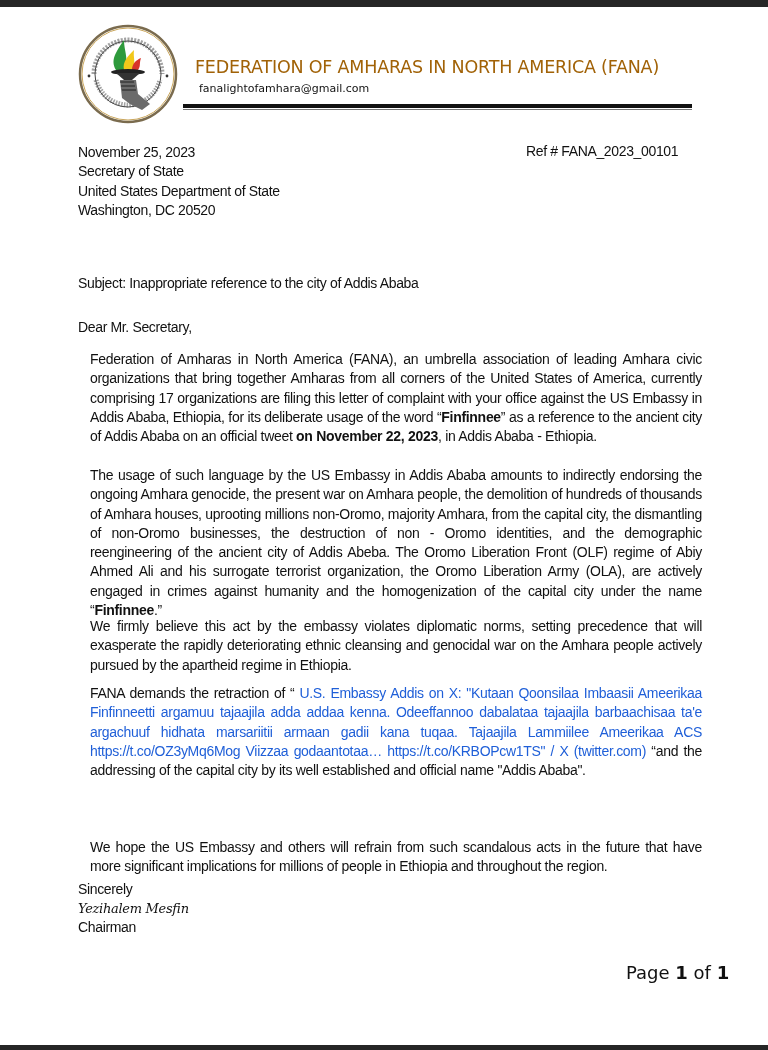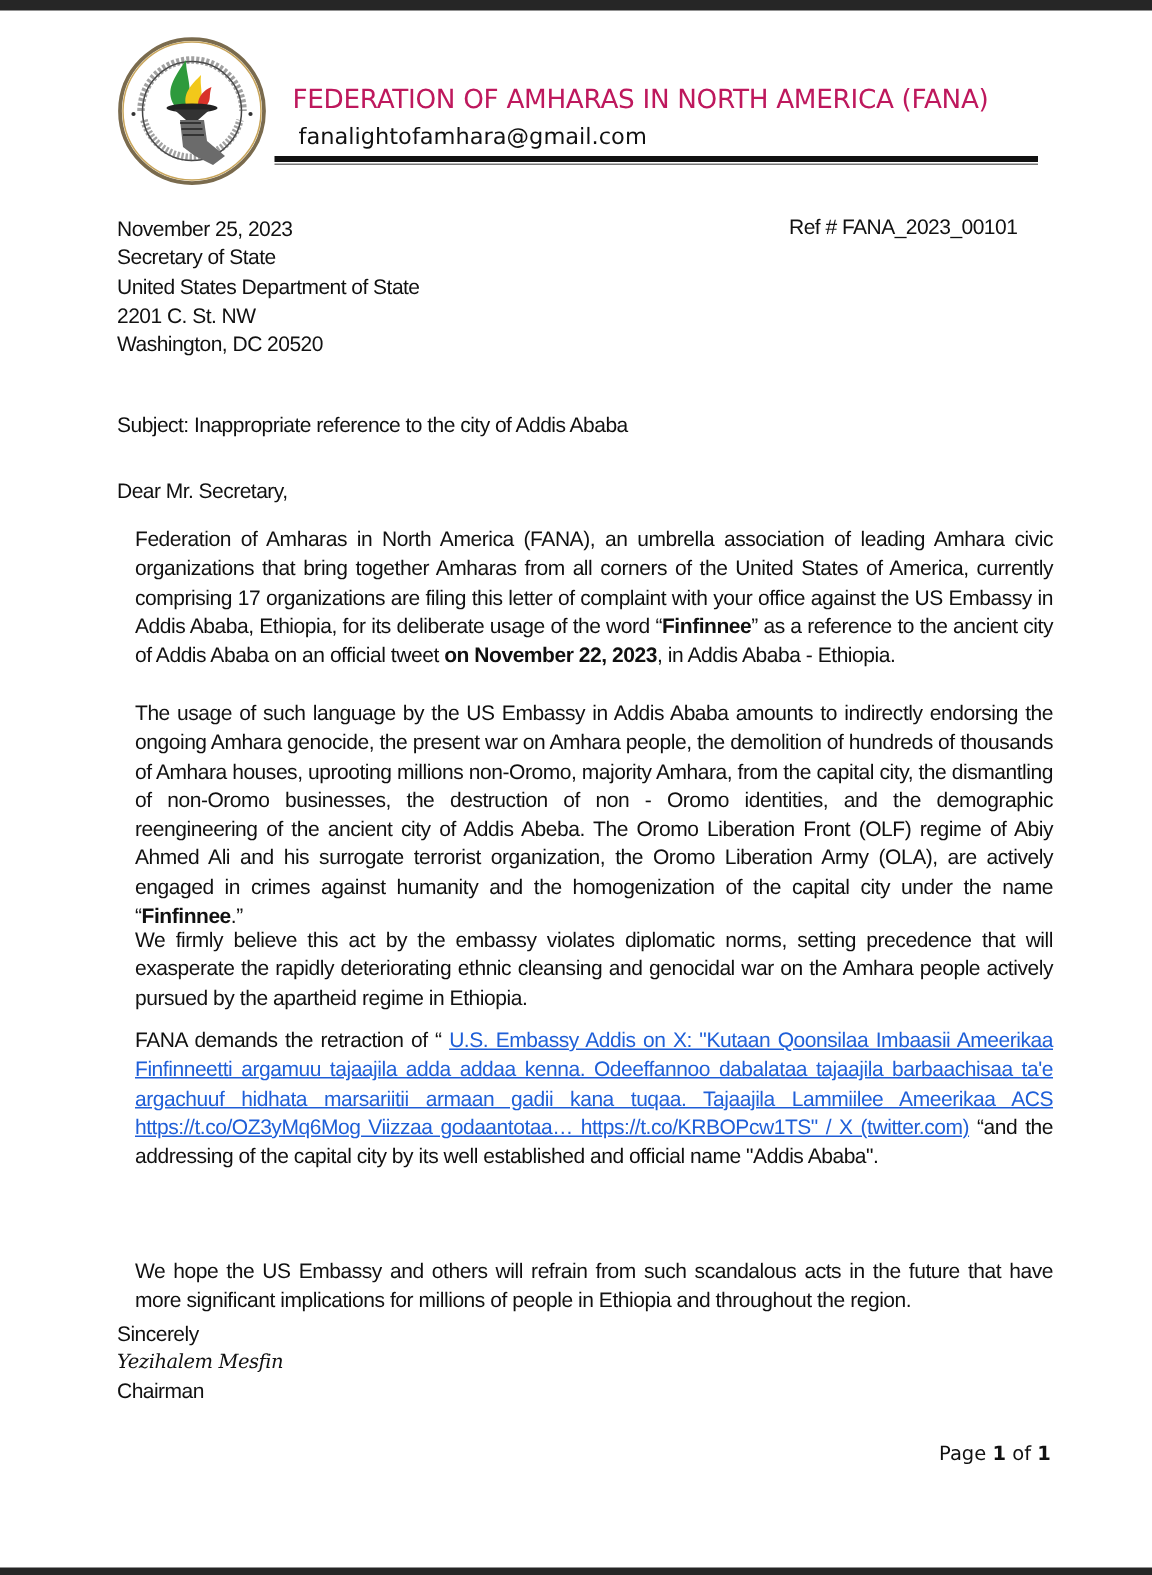--- a/index.html
+++ b/index.html
@@ -8,44 +8,44 @@
     background: #ffffff; color: #111111;
     font-family: "Liberation Sans", sans-serif;
   }
   .topbar { position: absolute; left: 0; top: 0; width: 768px; height: 7px; background: #262626; }
   .bottombar { position: absolute; left: 0; bottom: 0; width: 768px; height: 5px; background: #262626; }
 
   .logo { position: absolute; left: 78px; top: 24px; width: 100px; height: 100px; }
 
   .org-title {
     position: absolute; left: 195px; top: 57px;
-    font-family: "DejaVu Sans", sans-serif; font-size: 17.5px; letter-spacing: -0.2px; color: #be185d;
+    font-family: "DejaVu Sans", sans-serif; font-size: 17.5px; letter-spacing: -0.2px; color: #a16207;
     white-space: nowrap;
   }
   .org-email {
     position: absolute; left: 199px; top: 82px;
-    font-family: "DejaVu Sans", sans-serif; font-size: 15px; color: #111; white-space: nowrap;
+    font-family: "DejaVu Sans", sans-serif; font-size: 11px; color: #111; white-space: nowrap;
   }
   .rule-thick { position: absolute; left: 183px; top: 104px; width: 509px; height: 4px; background: #111; }
   .rule-thin { position: absolute; left: 183px; top: 109px; width: 509px; height: 1px; background: #777; }
 
   .text { position: absolute; left: 78px; width: 612px; font-size: 14px; line-height: 19.3px; color: #111; }
   .line { display: block; white-space: nowrap; letter-spacing: -0.35px; }
   .justify { text-align: justify; text-align-last: left; letter-spacing: -0.3px; margin-left: 12px; }
   .ref { position: absolute; left: 526px; top: 143px; font-size: 14px; letter-spacing: -0.35px; white-space: nowrap; }
   b { font-weight: bold; }
-  a.link { color: #1f5fd8; text-decoration: underline; }
+  a.link { color: #1f5fd8; }
 
   .signature {
     display: block; font-family: "DejaVu Serif", serif; font-style: italic; font-weight: normal;
     font-size: 13px; letter-spacing: -0.3px; height: 19px; line-height: 19px;
   }
   .page-num {
     position: absolute; left: 626px; top: 962px;
-    font-family: "DejaVu Sans", sans-serif; font-size: 13px; white-space: nowrap; color: #111;
+    font-family: "DejaVu Sans", sans-serif; font-size: 18px; white-space: nowrap; color: #111;
   }
 </style>
 </head>
 <body>
 
 <div class="topbar"></div>
 
 <svg class="logo" viewBox="0 0 100 100">
   <circle cx="50" cy="50" r="48" fill="#fff" stroke="#7a6b4e" stroke-width="2.5"></circle>
   <circle cx="50" cy="50" r="46" fill="none" stroke="#c9a55a" stroke-width="1"></circle>
@@ -71,21 +71,20 @@
 
 <div class="org-title">FEDERATION OF AMHARAS IN NORTH AMERICA (FANA)</div>
 <div class="org-email">fanalightofamhara@gmail.com</div>
 <div class="rule-thick"></div>
 <div class="rule-thin"></div>
 
 <div class="text" style="top:143px;">
   <span class="line">November 25, 2023</span>
   <span class="line">Secretary of State</span>
   <span class="line">United States Department of State</span>
-  <span class="line">2201 C. St. NW</span>
   <span class="line">Washington, DC 20520</span>
 </div>
 <div class="ref">Ref # FANA_2023_00101</div>
 
 <div class="text" style="top:274px;">
   <span class="line">Subject: Inappropriate reference to the city of Addis Ababa</span>
 </div>
 
 <div class="text" style="top:318px;">
   <span class="line">Dear Mr. Secretary,</span>

